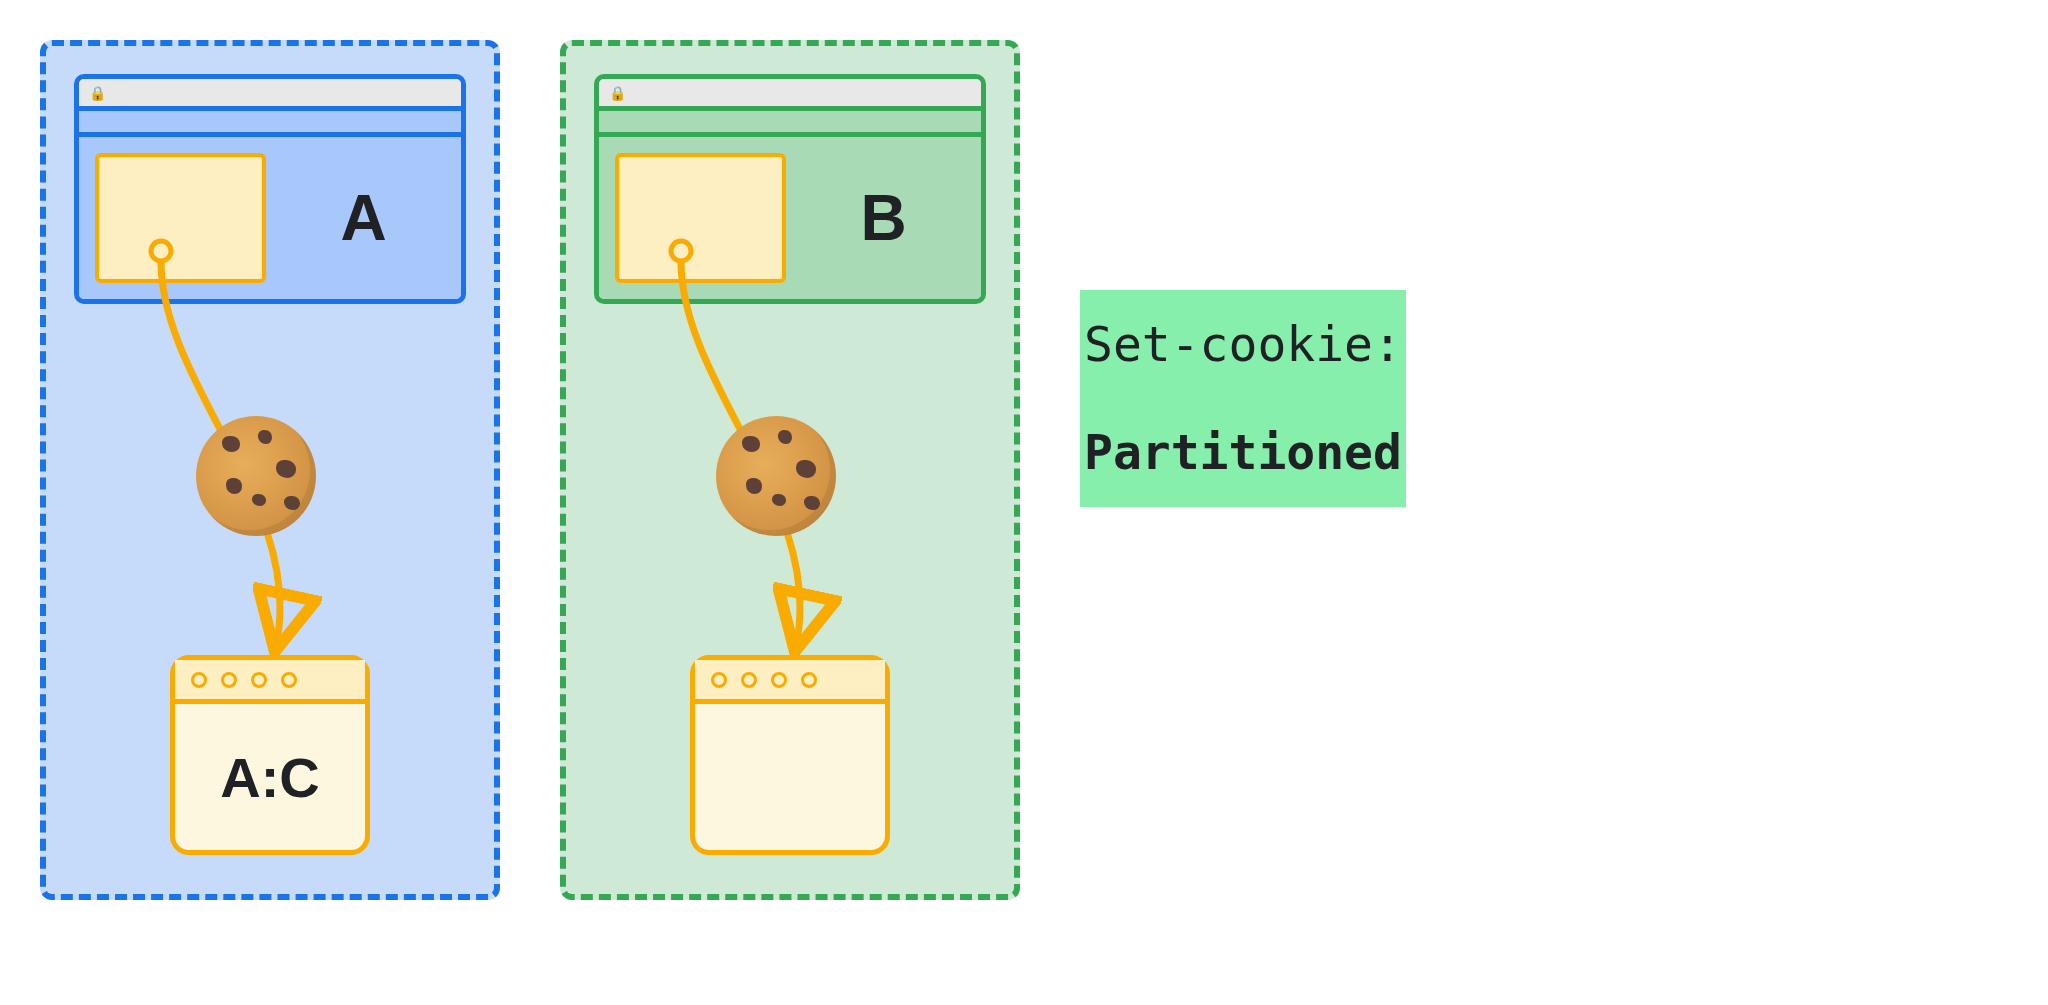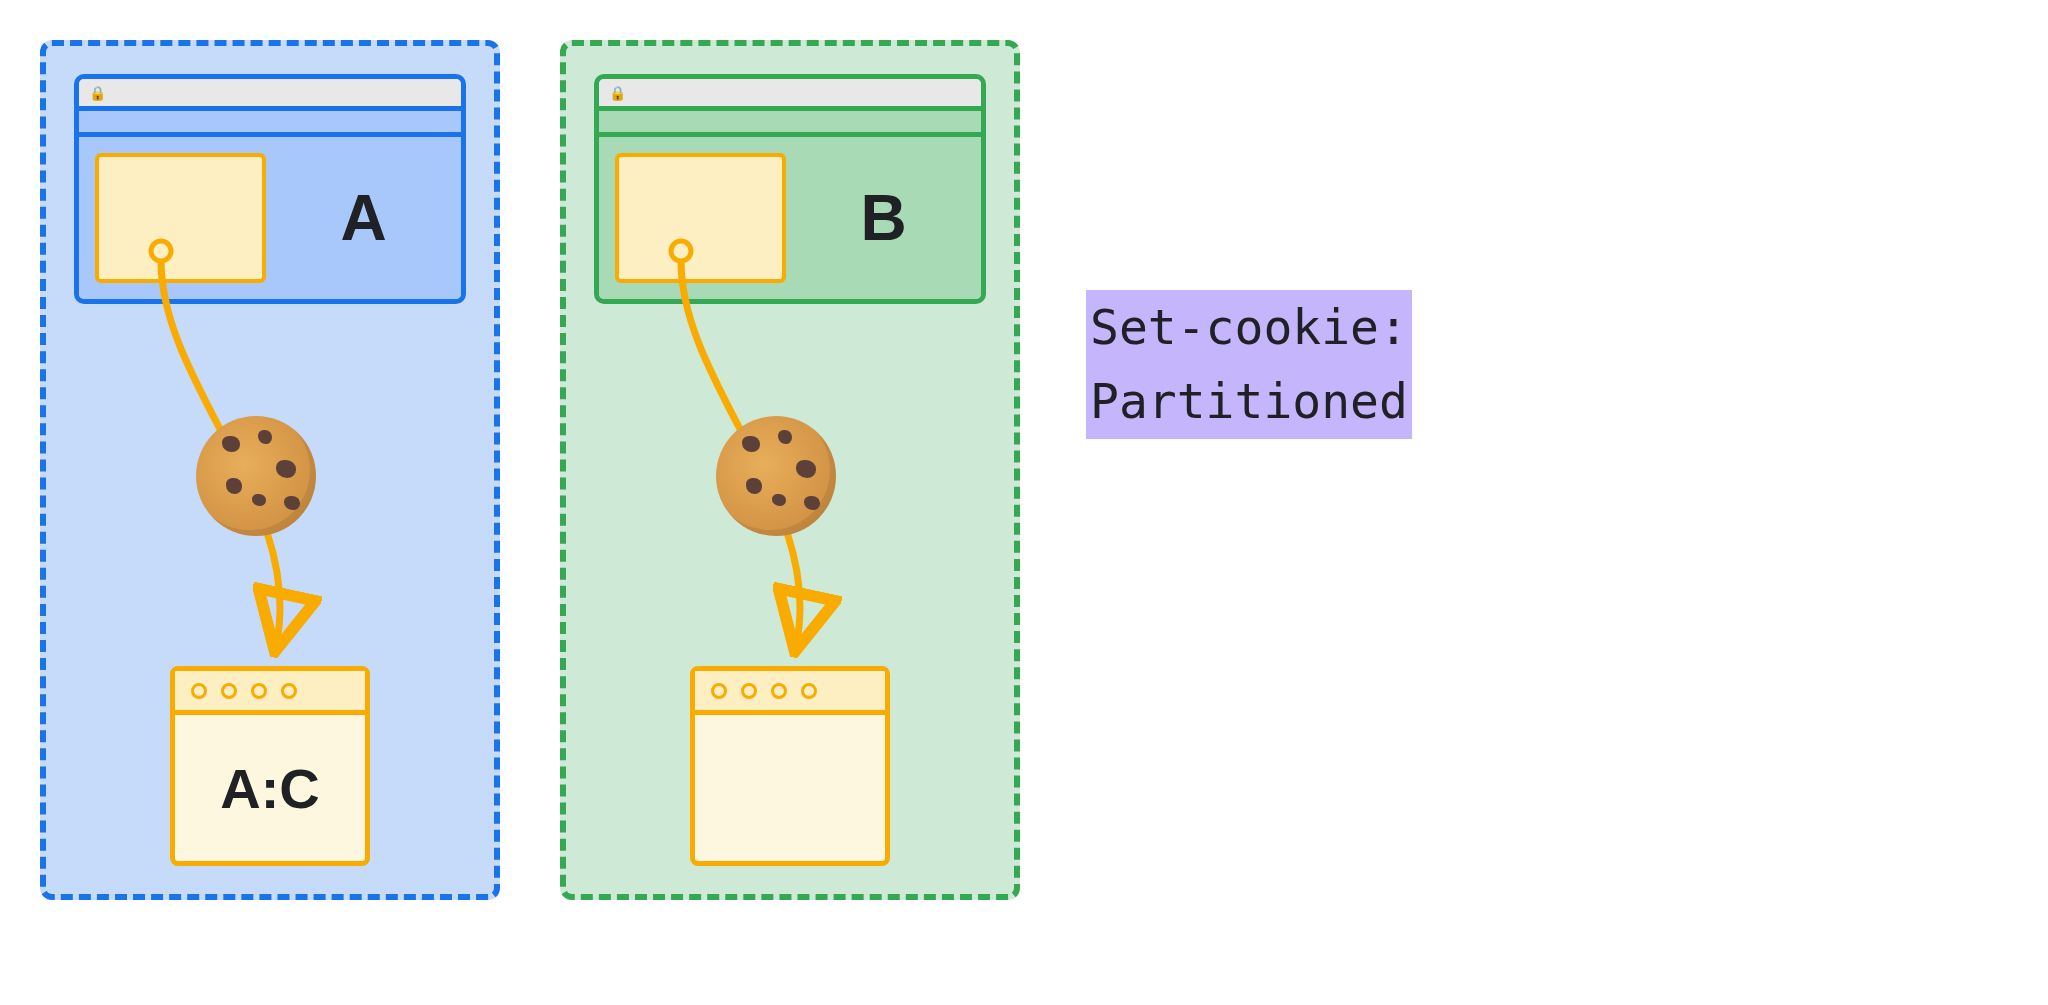--- a/index.html
+++ b/index.html
@@ -84,25 +84,25 @@
     align-items: center;
     justify-content: center;
     font-size: 64px;
     font-weight: 700;
     color: #202124;
   }
   .jar {
     position: absolute;
     left: 50%;
     transform: translateX(-50%);
-    bottom: 28px;
+    bottom: 39px;
     width: 200px;
     height: 200px;
     border: 5px solid #f9ab00;
-    border-radius: 8px;
+    border-radius: 19px;
     background: #fef7e0;
     display: flex;
     flex-direction: column;
   }
   .jar-header {
     height: 44px;
     border-bottom: 5px solid #f9ab00;
     display: flex;
     align-items: center;
     gap: 14px;
@@ -137,27 +137,26 @@
   }
   .chip { position:absolute; background:#5d4037; border-radius:40% 50% 45% 55%; }
   .code-block {
     font-family: ui-monospace, "SF Mono", Menlo, Consolas, monospace;
     font-size: 48px;
     line-height: 1.55;
     color: #202124;
     margin-top: 250px;
   }
   .code-line {
-    background: #c4b5fd;
+    background: #86efac;
     display: inline-block;
-    padding: 0 4px;
+    padding: 17px 4px;
     white-space: pre;
-    margin-left: 6px;
-  }
-  .bold { font-weight: 400; text-align: right; }
+  }
+  .bold { font-weight: 700; text-align: right; }
 </style>
 </head>
 <body>
 
 <div class="diagram">
 
   <div class="partition-box partition-blue">
     <div class="browser-window browser-blue">
       <div class="addr-bar addr-blue">
         <span class="lock">🔒</span>

